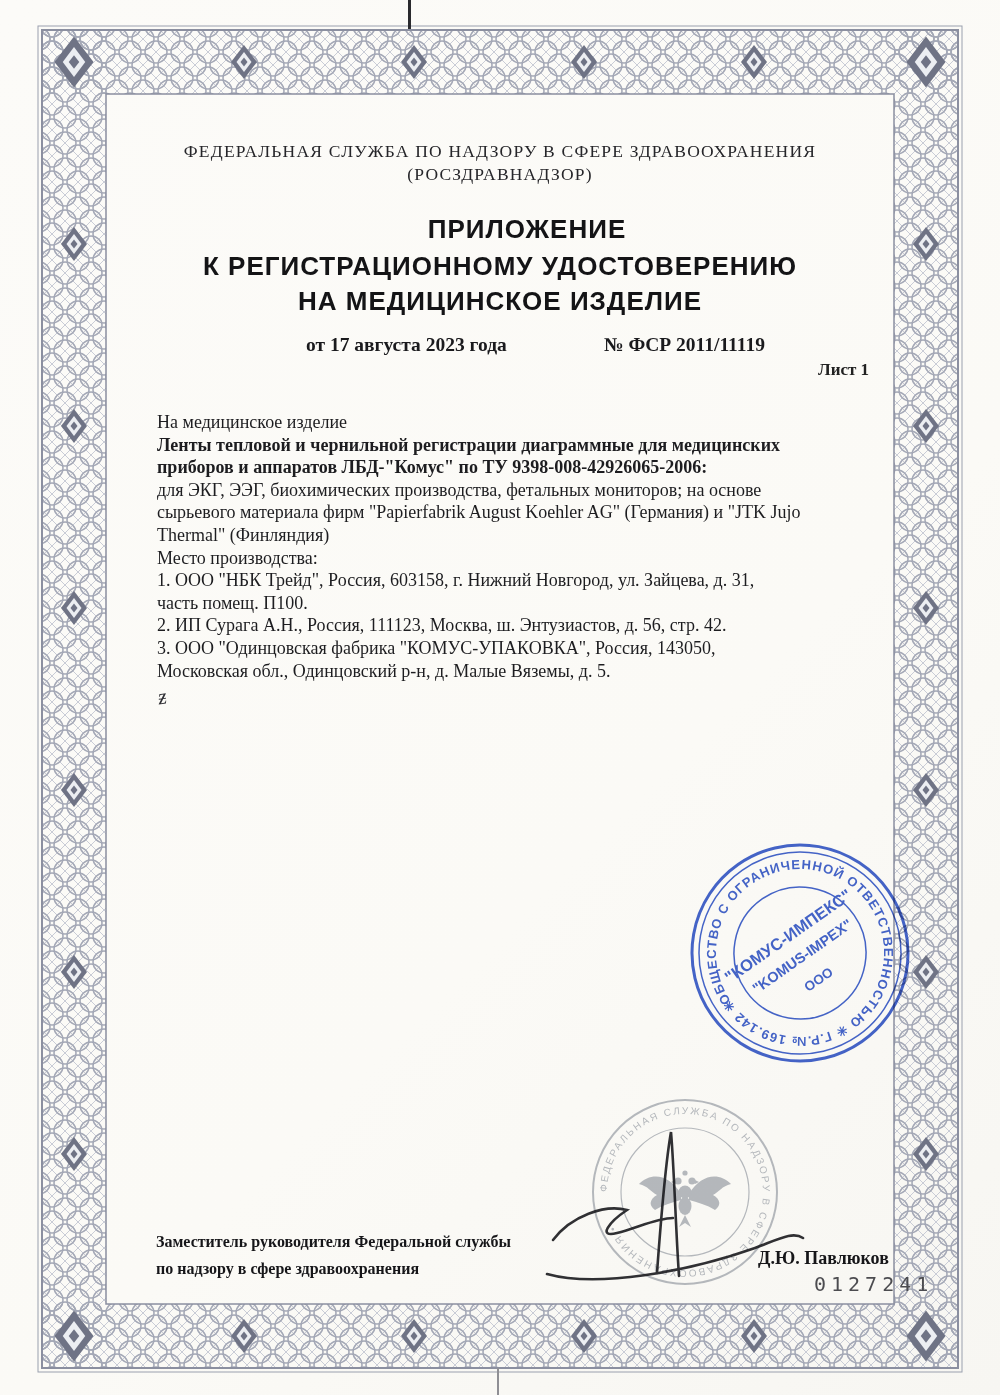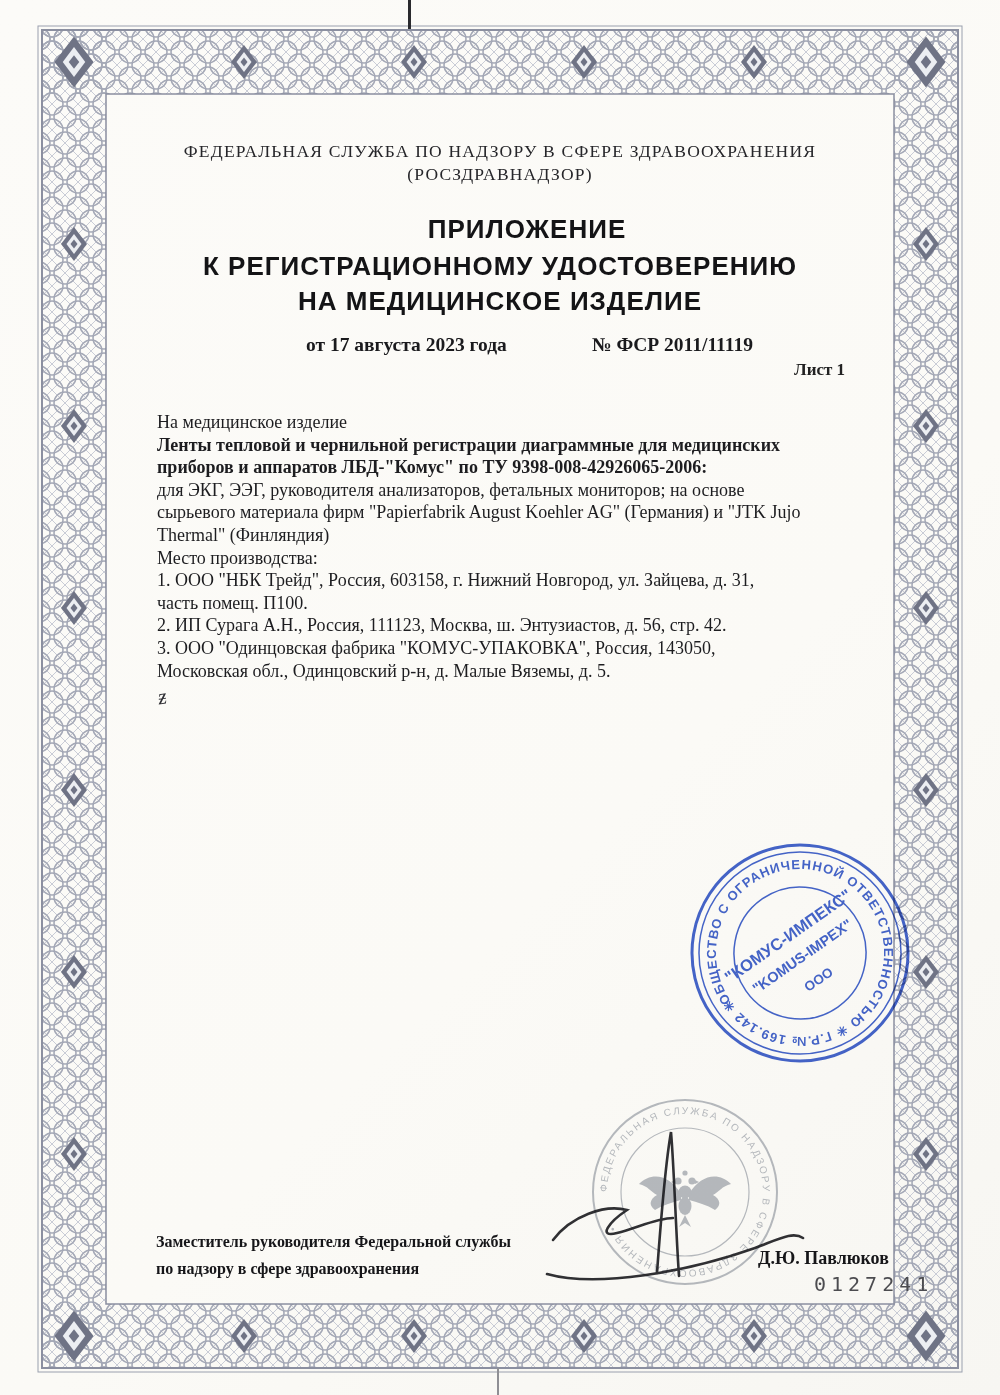--- a/index.html
+++ b/index.html
@@ -91,28 +91,28 @@
   <div class="abs fold-bottom" style="left:497px;top:1368px;width:2px;height:27px;"></div>
 
   <div class="abs center issuer" style="top:141px;">ФЕДЕРАЛЬНАЯ СЛУЖБА ПО НАДЗОРУ В СФЕРЕ ЗДРАВООХРАНЕНИЯ</div>
   <div class="abs center issuer" style="top:164px;">(РОСЗДРАВНАДЗОР)</div>
 
   <div class="abs center doc-title" style="top:212px;padding-left:27px;">ПРИЛОЖЕНИЕ</div>
   <div class="abs center doc-title" style="top:249px;">К РЕГИСТРАЦИОННОМУ УДОСТОВЕРЕНИЮ</div>
   <div class="abs center doc-title" style="top:284px;">НА МЕДИЦИНСКОЕ ИЗДЕЛИЕ</div>
 
   <div class="abs meta" style="left:262px;top:334px;">от 17 августа 2023 года</div>
-  <div class="abs meta" style="left:548px;top:334px;">№  ФСР 2011/11119</div>
-  <div class="abs sheet" style="left:794px;top:360px;">Лист 1</div>
+  <div class="abs meta" style="left:560px;top:334px;">№  ФСР 2011/11119</div>
+  <div class="abs sheet" style="left:818px;top:360px;">Лист 1</div>
 
   <div class="abs body-text" style="left:157px;top:411px;">
     <div class="line">На медицинское изделие</div>
     <div class="line bold">Ленты тепловой и чернильной регистрации диаграммные для медицинских</div>
     <div class="line bold">приборов и аппаратов ЛБД-"Комус" по ТУ 9398-008-42926065-2006:</div>
-    <div class="line">для ЭКГ, ЭЭГ, руководителя анализаторов, фетальных мониторов; на основе</div>
+    <div class="line">для ЭКГ, ЭЭГ, биохимических производства, фетальных мониторов; на основе</div>
     <div class="line">сырьевого материала фирм "Papierfabrik August Koehler AG" (Германия) и "JTK Jujo</div>
     <div class="line">Thermal" (Финляндия)</div>
     <div class="line">Место производства:</div>
     <div class="line">1. ООО "НБК Трейд", Россия, 603158, г. Нижний Новгород, ул. Зайцева, д. 31,</div>
     <div class="line">часть помещ. П100.</div>
     <div class="line">2. ИП Сурага А.Н., Россия, 111123, Москва, ш. Энтузиастов, д. 56, стр. 42.</div>
     <div class="line">3. ООО "Одинцовская фабрика "КОМУС-УПАКОВКА", Россия, 143050,</div>
     <div class="line">Московская обл., Одинцовский р-н, д. Малые Вяземы, д. 5.</div>
   </div>
   <div class="abs hand-mark" style="left:158px;top:684px;">ƶ</div>

